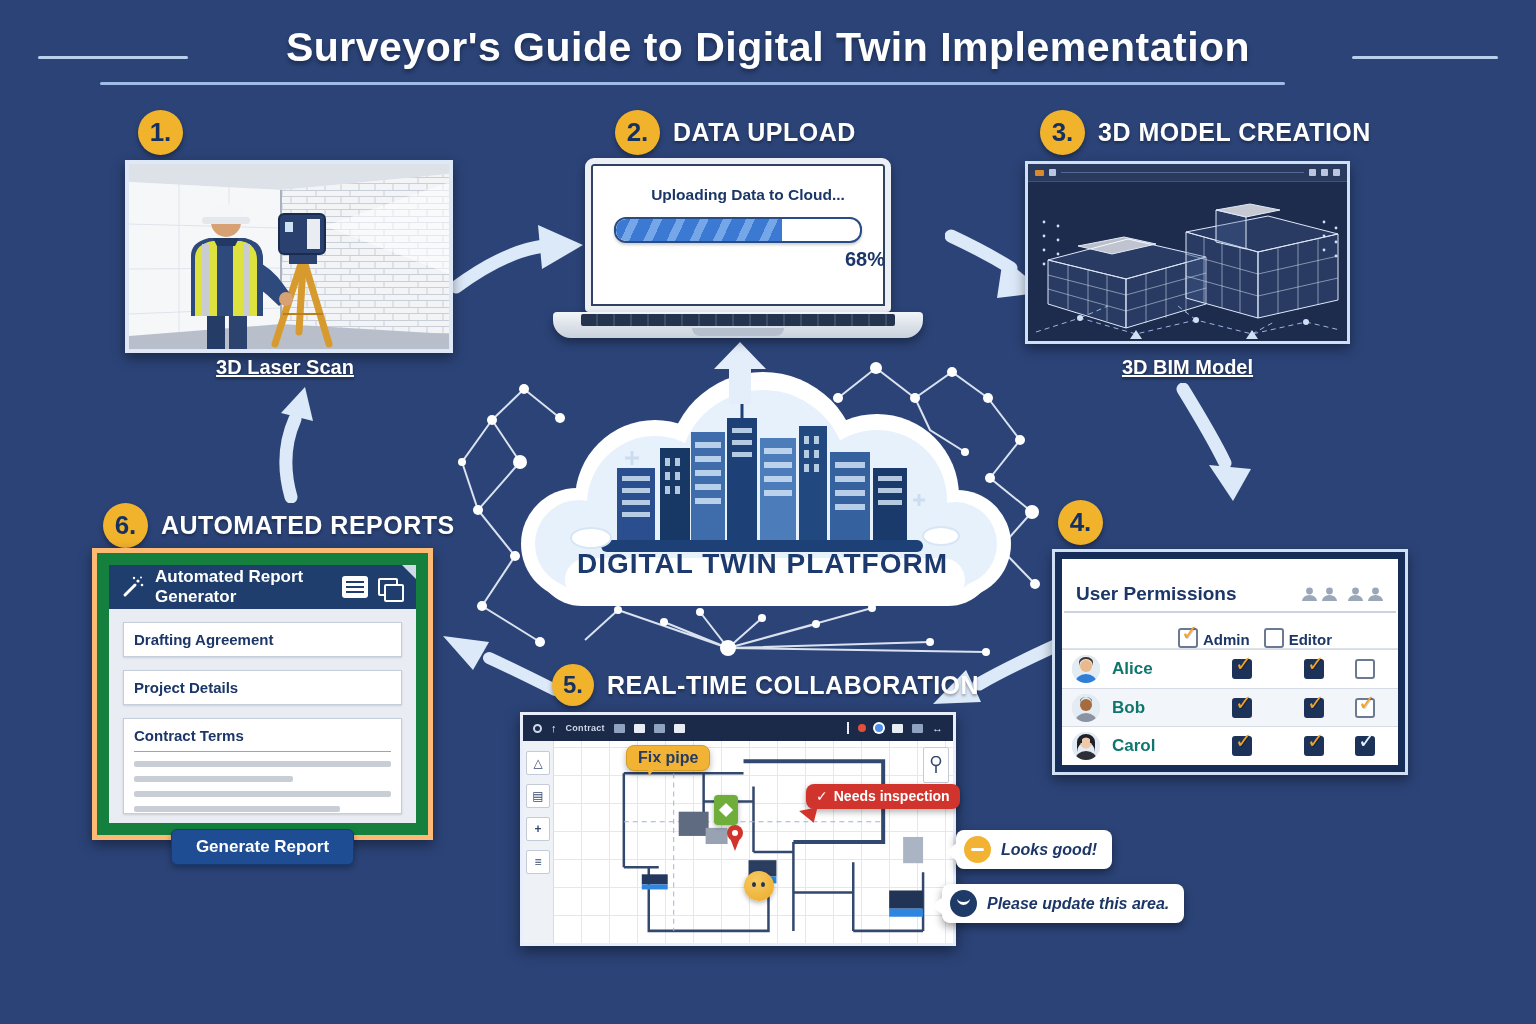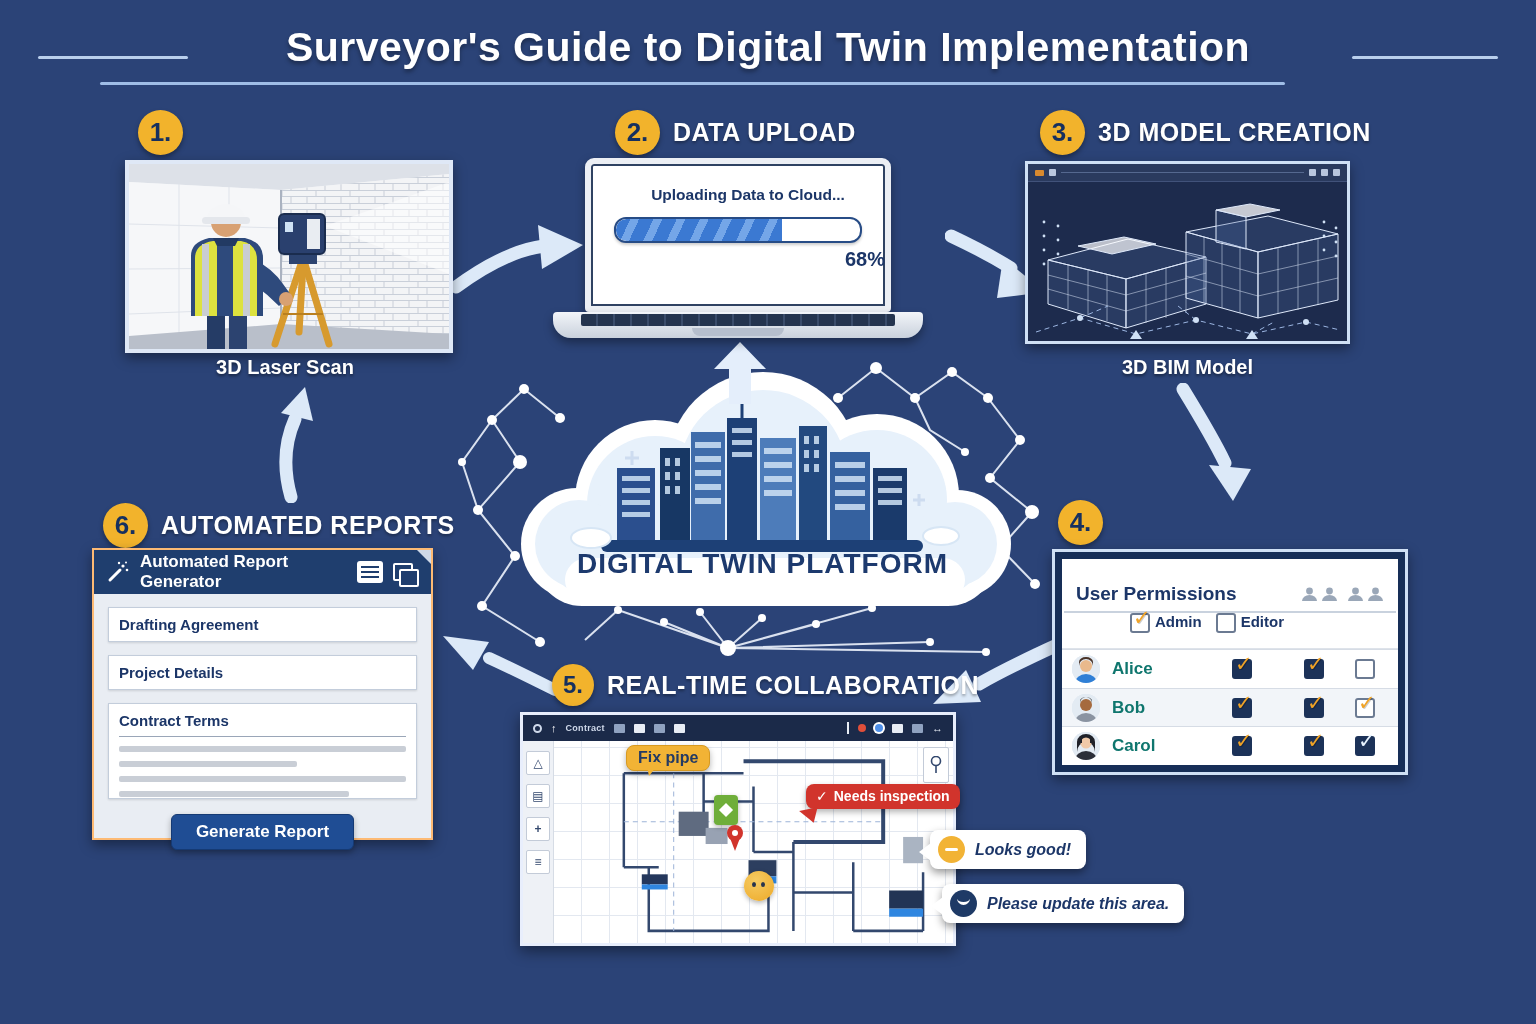--- a/index.html
+++ b/index.html
@@ -21,21 +21,21 @@
   .title-line.l{left:38px;width:150px;} .title-line.r{left:1352px;width:146px;}
 
   
   .step-head{position:absolute;display:flex;align-items:center;gap:13px;z-index:4;}
   .badge{width:45px;height:45px;border-radius:50%;background:#f2b32c;color:#16305f;font-weight:800;
     font-size:26px;display:flex;align-items:center;justify-content:center;box-shadow:0 3px 5px rgba(0,0,0,.35);flex:none;}
   .step-title{font-size:25px;font-weight:800;color:#fff;letter-spacing:.5px;text-shadow:0 2px 3px rgba(0,0,0,.35);white-space:nowrap;}
 
   .img-frame{position:absolute;border:4px solid #dfe8f6;box-shadow:0 5px 12px rgba(0,0,0,.4);background:#fff;z-index:4;}
   .img-caption{position:absolute;text-align:center;color:#fff;font-size:20px;font-weight:700;
-    text-shadow:0 2px 3px rgba(0,0,0,.45);z-index:4;}
+    text-shadow:0 2px 3px rgba(0,0,0,.45);z-index:4;text-decoration:underline;}
 
   
   .laptop{position:absolute;left:553px;top:158px;width:370px;z-index:4;}
   .screen{width:306px;height:154px;margin:0 auto;background:#fff;border:6px solid #eceff4;border-radius:9px 9px 4px 4px;
     box-shadow:inset 0 0 0 2px #2f4262,0 4px 10px rgba(0,0,0,.35);box-sizing:border-box;}
   .upload-text{margin-top:22px;text-align:center;font-size:15.5px;font-weight:800;color:#1c3668;padding-left:20px;}
   .progress-track{width:244px;height:22px;margin:13px auto 0;border:2px solid #274c86;border-radius:12px;background:#fff;
     overflow:hidden;box-shadow:0 2px 3px rgba(0,0,0,.2);}
   .progress-fill{height:100%;background:repeating-linear-gradient(115deg,#3b79d2 0 13px,#74a6e8 13px 21px);border-radius:10px 0 0 10px;}
   .progress-label{text-align:right;font-size:20px;font-weight:800;color:#1c3668;margin-top:5px;}
@@ -59,21 +59,21 @@
 
   
   .perm-panel{position:absolute;left:1052px;top:549px;width:356px;height:226px;border:3px solid #cfe0f5;background:#162e57;
     padding:7px;box-sizing:border-box;box-shadow:0 5px 12px rgba(0,0,0,.4);z-index:4;}
   .perm-inner{background:#fff;height:100%;box-sizing:border-box;display:flex;flex-direction:column;}
   .perm-header{display:flex;align-items:center;justify-content:space-between;padding:24px 14px 6px;}
   .perm-title{font-size:19px;font-weight:800;color:#1c3668;}
   .people{display:flex;gap:3px;align-items:center;}
   .people svg:nth-child(3){margin-left:6px;}
   .perm-divider{height:2px;background:#c9d2de;margin:0 2px;}
-  .perm-subrow{display:flex;align-items:flex-start;height:35px;padding-left:68px;border-bottom:1px solid #dee3ea;}
+  .perm-subrow{display:flex;align-items:flex-end;height:35px;padding-left:116px;border-bottom:1px solid #dee3ea;}
   .col-label{font-size:15px;font-weight:800;color:#1c3668;margin:0 4px 0 5px;}
   .perm-row{display:flex;align-items:center;flex:1;padding:0 10px;border-top:1px solid #d6dce5;}
   .perm-row.alt{background:#f2f5f9;}
   .avatar{width:28px;height:28px;border-radius:50%;overflow:hidden;flex:none;background:#dfe7f0;}
   .perm-name{margin-left:12px;width:92px;font-weight:800;font-size:17px;color:#0f766e;}
   .cb{width:20px;height:20px;border:2px solid #6b7a92;border-radius:3px;background:#fff;position:relative;flex:none;box-sizing:border-box;}
   .cb.first{margin-left:28px;} .cb.second{margin-left:52px;} .cb.third{margin-left:31px;}
   .cb::after{position:absolute;font-weight:900;font-size:21px;top:-9px;left:1px;font-family:"DejaVu Sans",sans-serif;}
   .cb.cb-dark{background:#1c3258;border-color:#1c3258;}
   .cb.cb-dark::after{content:"✓";color:#f0a326;text-shadow:1px 1px 0 rgba(0,0,0,.25);}
@@ -127,22 +127,22 @@
     display:flex;align-items:center;gap:10px;padding:6px 15px 6px 8px;z-index:4;}
   .bubble::before{content:"";position:absolute;left:-11px;top:13px;border:9px solid transparent;border-right:12px solid #fff;border-left:0;}
   .bub-av{width:27px;height:27px;border-radius:50%;flex:none;position:relative;}
   .bub-av.yellow{background:#f2b335;}
   .bub-av.yellow::after{content:"";position:absolute;left:7px;top:12px;width:13px;height:3px;background:#fff;border-radius:2px;}
   .bub-av.navy{background:#1e3a66;}
   .bub-av.navy::after{content:"";position:absolute;left:7px;top:8px;width:13px;height:7px;border-bottom:3px solid #fff;border-radius:0 0 12px 12px;box-sizing:border-box;}
   .bub-text{font-style:italic;font-weight:700;color:#1c3668;font-size:16px;white-space:nowrap;}
 
   
-  .report-panel{position:absolute;left:92px;top:548px;width:341px;height:292px;border:2px solid #fdba74;background:#701a75;
-    padding:0;box-sizing:border-box;box-shadow:0 5px 12px rgba(0,0,0,.4);z-index:4;}
+  .report-panel{position:absolute;left:92px;top:548px;width:341px;height:292px;border:5px solid #fdba74;background:#15803d;
+    padding:12px;box-sizing:border-box;box-shadow:0 5px 12px rgba(0,0,0,.4);z-index:4;}
   .report-inner{background:#e9edf3;height:100%;box-sizing:border-box;display:flex;flex-direction:column;position:relative;}
   .report-header{height:44px;background:#1f3e6e;display:flex;align-items:center;gap:10px;padding:0 12px;flex:none;position:relative;}
   .report-title{color:#fff;font-weight:800;font-size:17px;flex:1;}
   .fold{position:absolute;right:0;top:0;border-top:14px solid #cfd9e8;border-left:14px solid transparent;}
   .doc-icon{width:26px;height:22px;background:#fff;border-radius:3px;position:relative;flex:none;}
   .doc-icon::after{content:"";position:absolute;left:4px;right:4px;top:5px;height:12px;
     background:repeating-linear-gradient(#1f3e6e 0 2px,transparent 2px 5px);}
   .copy-icon{width:16px;height:14px;border:2px solid #fff;border-radius:2px;position:relative;flex:none;margin-right:6px;}
   .copy-icon::after{content:"";position:absolute;left:4px;top:4px;width:16px;height:14px;border:2px solid #fff;border-radius:2px;background:#1f3e6e;}
   .report-fields{padding:13px 14px 0;flex:1;}
@@ -587,21 +587,21 @@
           <span class="chk">✓</span>
           <span>Needs inspection</span>
         </div>
         <div class="anno-emoji">
             <i class="l"></i>
             <i class="r"></i>
           </div>
       </div>
     </div>
   </div>
-  <div class="bubble" style="left:930px;top:830px;">
+  <div class="bubble" style="left:956px;top:830px;">
     <span class="bub-av yellow"></span>
     <span class="bub-text">Looks good!</span>
   </div>
   <div class="bubble" style="left:942px;top:884px;">
     <span class="bub-av navy"></span>
     <span class="bub-text">Please update this area.</span>
   </div>
 
   <div class="step-head" style="left:103px;top:503px;">
     <div class="badge">6.</div>

